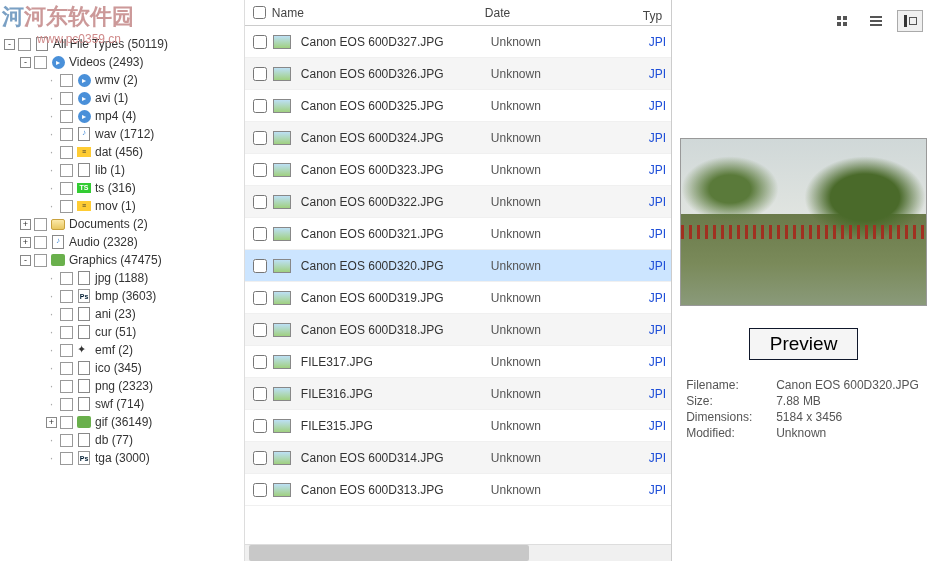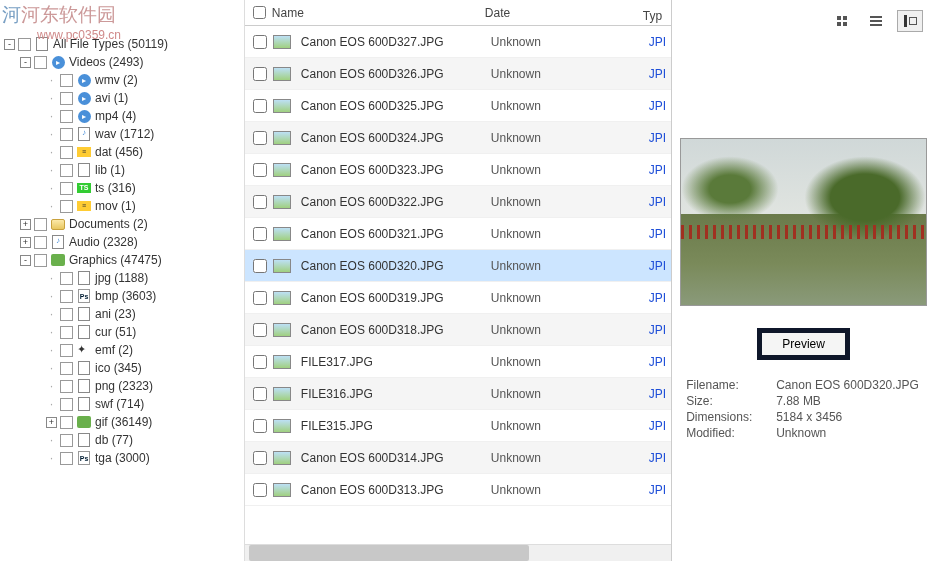--- a/index.html
+++ b/index.html
@@ -1,19 +1,19 @@
 <!DOCTYPE html>
 <html><head>
 <meta charset="utf-8">
 <style>
 * { box-sizing: border-box; margin: 0; padding: 0; }
 body { font-family: "Segoe UI", Tahoma, sans-serif; font-size: 12px; color: #333; background: #fff; width: 935px; height: 561px; overflow: hidden; }
 .app { display: flex; height: 100%; position: relative; }
 .watermark { position: absolute; top: 2px; left: 2px; z-index: 100; pointer-events: none; }
-.watermark-main { font-size: 19px; font-weight: normal; }
+.watermark-main { font-size: 22px; font-weight: bold; }
 .wm-red { color: #cc9999; }
 .wm-blue { color: #7aa0c4; }
 .watermark-sub { font-size: 12px; color: #d08a8a; margin-left: 35px; }
 
 .sidebar { width: 245px; height: 100%; overflow-y: auto; border-right: 1px solid #ddd; padding-top: 35px; padding-left: 4px; }
 .tree-node { display: flex; align-items: center; height: 18px; gap: 3px; white-space: nowrap; cursor: pointer; }
 .tree-toggle { width: 11px; height: 11px; border: 1px solid #888; display: inline-flex; align-items: center; justify-content: center; font-size: 9px; line-height: 1; cursor: pointer; }
 .tree-dotted { width: 11px; display: inline-block; text-align: center; color: #aaa; }
 .tree-check { width: 13px; height: 13px; border: 1px solid #999; display: inline-block; }
 .tree-icon { width: 16px; height: 16px; display: inline-flex; align-items: center; justify-content: center; font-size: 11px; }
@@ -49,21 +49,21 @@
 .hscroll .thumb-bar { width: 280px; height: 100%; background: #c8c8c8; margin-left: 4px; border-radius: 2px; }
 
 .preview-pane { width: 264px; border-left: 1px solid #ccc; display: flex; flex-direction: column; padding-top: 6px; }
 .view-toggle { display: flex; justify-content: flex-end; gap: 8px; padding: 4px 12px; height: 32px; }
 .view-btn { width: 26px; height: 22px; border: 1px solid transparent; background: #fff; display: inline-flex; align-items: center; justify-content: center; cursor: pointer; }
 .view-btn.active { border: 1px solid #aaa; background: #f0f0f0; }
 .preview-img { margin: 100px 8px 16px 8px; height: 168px; background: linear-gradient(to bottom, #d0d8d8 0%, #e0e4e0 45%, #6a7a4a 45%, #7a8a5a 75%, #8a9a7a 100%); border: 1px solid #999; position: relative; }
 .preview-img .bridge { position: absolute; top: 52%; left: 0; right: 0; height: 14px; background: repeating-linear-gradient(90deg, #a03020 0, #a03020 3px, transparent 3px, transparent 8px); }
 .preview-img .trees { position: absolute; top: 10%; right: 0; width: 50%; height: 50%; background: radial-gradient(ellipse at center, #4a6a2a 40%, transparent 70%); }
 .preview-img .trees2 { position: absolute; top: 10%; left: 0; width: 40%; height: 40%; background: radial-gradient(ellipse at center, #5a7a3a 30%, transparent 70%); }
-.preview-btn { display: block; margin: 6px auto 18px auto; padding: 4px 20px; background: #f5f5f5; border: 5px solid #0f172a; cursor: pointer; font-size: 12px; }
+.preview-btn { display: block; margin: 6px auto 18px auto; padding: 4px 20px; background: #f5f5f5; border: 1px solid #0f172a; cursor: pointer; font-size: 19px; }
 .meta { padding: 0 14px; font-size: 12px; color: #555; }
 .meta-row { display: flex; margin-bottom: 2px; align-items: center; }
 .meta-label { width: 90px; }
 .meta-value { flex: 1; }
 
 .grid-icon { display: inline-grid; grid-template-columns: 4px 4px; grid-template-rows: 4px 4px; gap: 2px; }
 .grid-icon span { background: #555; }
 .list-icon { display: inline-flex; flex-direction: column; gap: 2px; }
 .list-icon span { width: 12px; height: 2px; background: #555; }
 .detail-icon-wrap { display: inline-flex; gap: 2px; align-items: center; }

